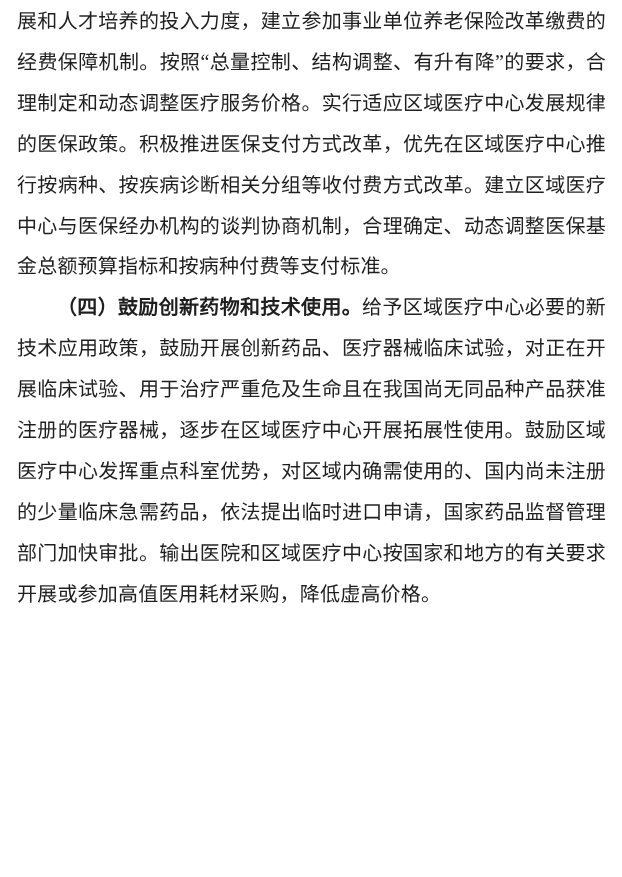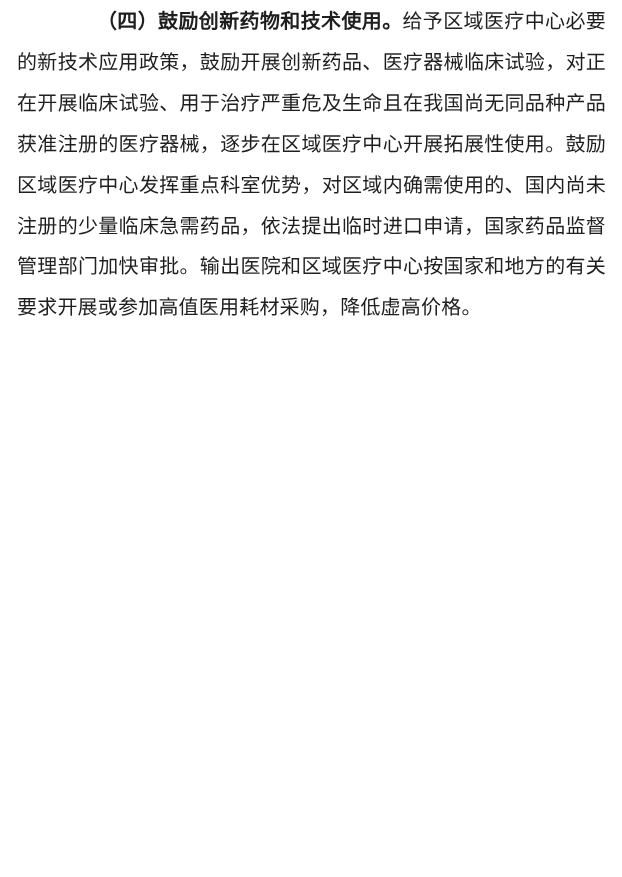--- a/index.html
+++ b/index.html
@@ -30,25 +30,25 @@
   }
   .para {
     margin: 0;
     padding: 0;
   }
   .para.indented {
     text-indent: 2em;
   }
   .section-heading {
     font-weight: bold;
-    margin-left: 40px;
   }
 </style>
 </head>
 <body>
 
 <div class="page">
 
+  <p class="para"><span>展和人才培养的投入力度，建立参加事业单位养老保险改革缴费的经费保障机制。按照“总量控制、结构调整、有升有降”的要求，合理制定和动态调整医疗服务价格。实行适应区域医疗中心发展规律的医保政策。积极推进医保支付方式改革，优先在区域医疗中心推行按病种、按疾病诊断相关分组等收付费方式改革。建立区域医疗中心与医保经办机构的谈判协商机制，合理确定、动态调整医保基金总额预算指标和按病种付费等支付标准。</span></p>
 
   <p class="para indented"><span class="section-heading">（四）鼓励创新药物和技术使用。</span><span>给予区域医疗中心必要的新技术应用政策，鼓励开展创新药品、医疗器械临床试验，对正在开展临床试验、用于治疗严重危及生命且在我国尚无同品种产品获准注册的医疗器械，逐步在区域医疗中心开展拓展性使用。鼓励区域医疗中心发挥重点科室优势，对区域内确需使用的、国内尚未注册的少量临床急需药品，依法提出临时进口申请，国家药品监督管理部门加快审批。输出医院和区域医疗中心按国家和地方的有关要求开展或参加高值医用耗材采购，降低虚高价格。</span></p>
 
 
 </div>
 
 </body></html>

